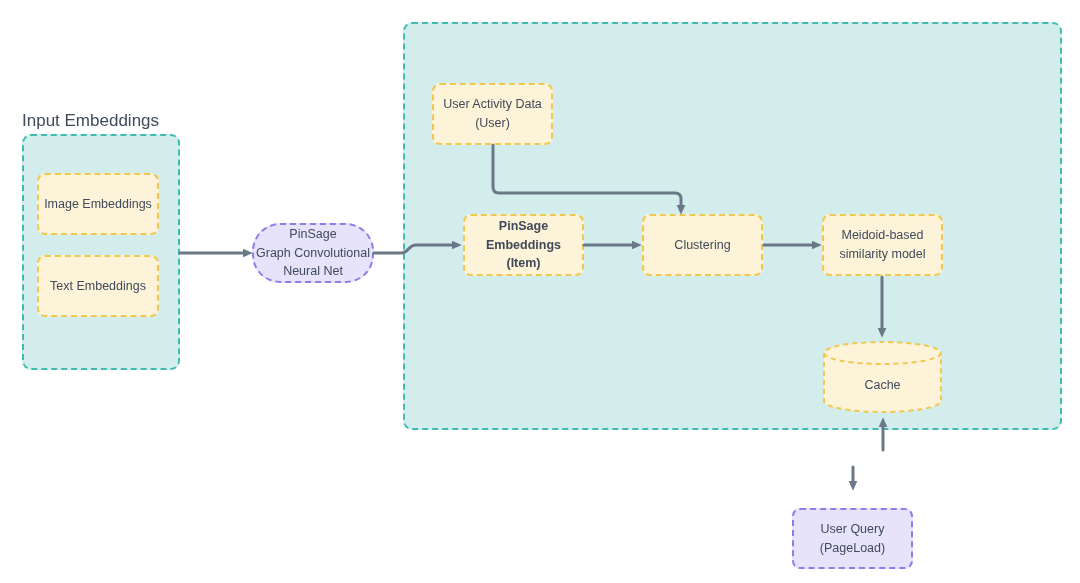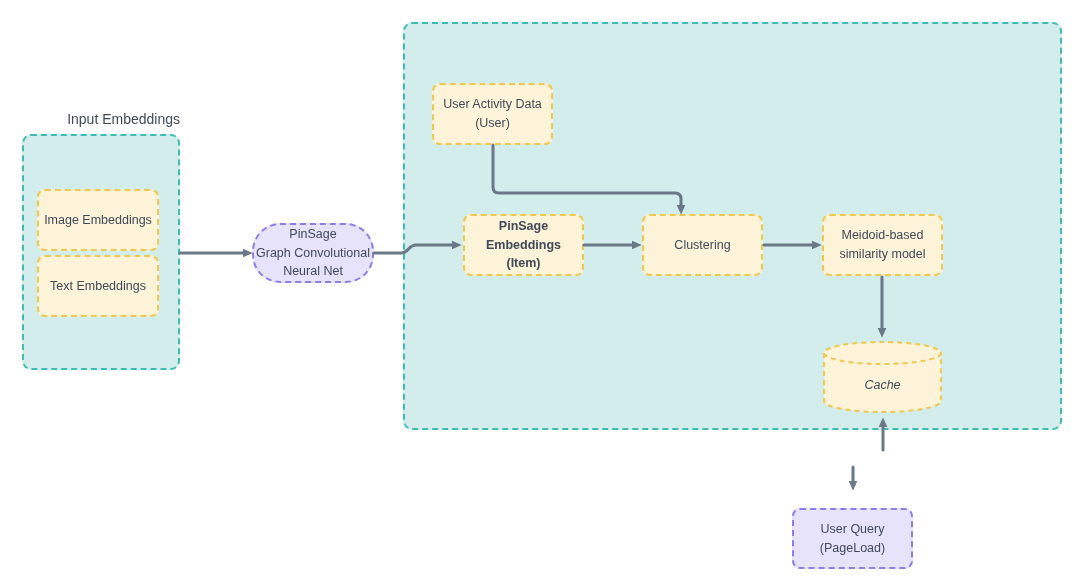--- a/index.html
+++ b/index.html
@@ -20,44 +20,44 @@
   }
   .node{
     position:absolute;box-sizing:border-box;border-radius:8px;
     display:flex;align-items:center;justify-content:center;
     text-align:center;font-size:12.5px;line-height:1.5;
     white-space:pre-line;
   }
   .node.yellow{background:var(--yellow_fill);border:2px dashed var(--yellow_border);}
   .node.purple{background:var(--purple_fill);border:2px dashed var(--purple_border);}
   .floating-label{
-    position:absolute;text-align:right;font-size:14px;line-height:1.3;
+    position:absolute;text-align:left;font-size:17px;line-height:1.3;
     white-space:pre-line;
   }
   #arrow-layer{position:absolute;left:0;top:0;width:1080px;height:583px;pointer-events:none;}
   .connector{stroke:var(--arrow);stroke-width:3;fill:none;stroke-linecap:round;}
   .arrowhead{fill:var(--arrow);}
-  #cache-node{position:absolute;left:822px;top:340px;width:121px;height:74px;font-style:italic;}
+  #cache-node{position:absolute;left:822px;top:340px;width:121px;height:74px;}
   #cache-node svg{position:absolute;left:0;top:0;}
   #cache-label{
     position:absolute;left:0;top:38px;width:100%;text-align:center;
     font-size:12.5px;
   }
   .cyl-stroke{stroke:var(--yellow_border);stroke-width:2;stroke-dasharray:5 4;fill:var(--yellow_fill);}
 </style>
 </head>
 <body>
 
 <div id="canvas">
 
   <div class="floating-label" style="left:22px;top:110px;width:158px;">Input Embeddings</div>
 
   <div class="group" style="left:22px;top:134px;width:158px;height:236px;"></div>
 
-  <div class="node yellow" style="left:37px;top:189px;width:122px;height:62px;">
+  <div class="node yellow" style="left:37px;top:173px;width:122px;height:62px;">
     <span>Image Embeddings</span>
   </div>
 
   <div class="node yellow" style="left:37px;top:255px;width:122px;height:62px;justify-content:center;">
     <span>Text Embeddings</span>
   </div>
 
   <div class="node purple" style="left:252px;top:223px;width:122px;height:60px;border-radius:28px;">
     <span>PinSage
 Graph Convolutional

